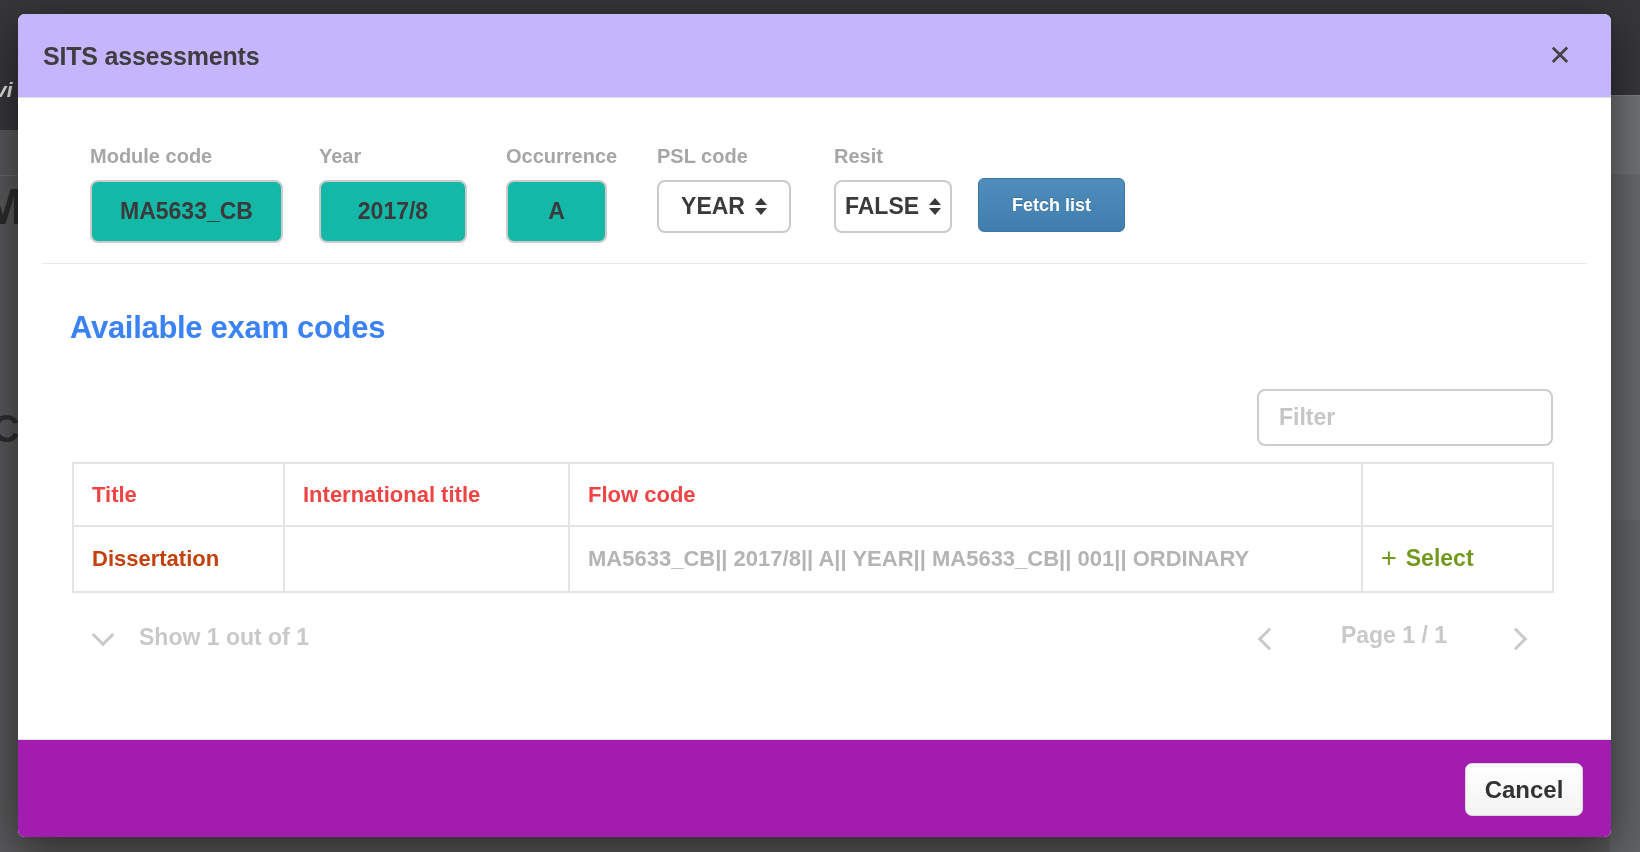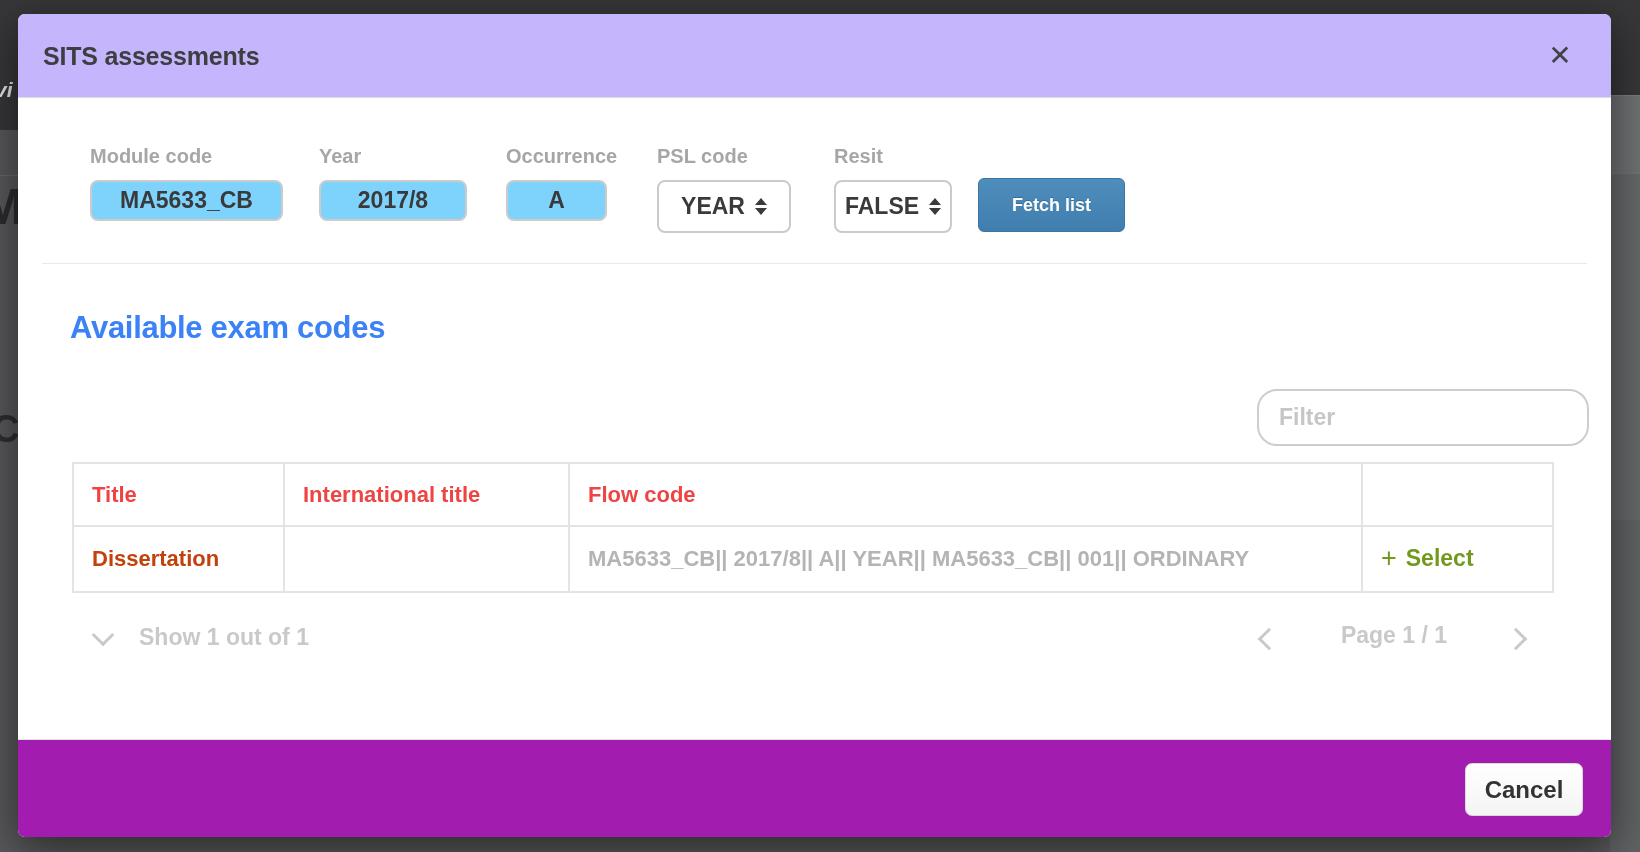--- a/index.html
+++ b/index.html
@@ -39,22 +39,22 @@
   .close-btn{
     position:absolute;right:34px;top:25px;width:34px;height:34px;
     font-size:28px;line-height:34px;text-align:center;color:#434345;
     cursor:pointer;background:none;border:none;padding:0;font-weight:400;
   }
 
   
   .field{position:absolute;}
   .field-label{font-size:20px;font-weight:700;color:#a6a6a6;display:block;margin-bottom:12px;}
   .tbox{
-    box-sizing:border-box;height:41px;border:2px solid #cbcbcb;border-radius:8px;
-    background:#7dd3fc;font-family:"Liberation Sans",sans-serif;
+    box-sizing:border-box;height:63px;border:2px solid #cbcbcb;border-radius:8px;
+    background:#14b8a6;font-family:"Liberation Sans",sans-serif;
     font-size:23px;font-weight:700;color:#3a3a3c;text-align:center;outline:none;
   }
   .selbox{
     box-sizing:border-box;height:53px;border:2px solid #cbcbcb;border-radius:8px;
     background:#fff;display:flex;align-items:center;justify-content:center;gap:10px;
     font-size:23px;font-weight:700;color:#3a3a3c;cursor:pointer;
   }
   .sel-arrows{display:flex;flex-direction:column;gap:3px;}
   .tri-up{width:0;height:0;border-left:6px solid transparent;border-right:6px solid transparent;border-bottom:7px solid #3a3a3c;}
   .tri-down{width:0;height:0;border-left:6px solid transparent;border-right:6px solid transparent;border-top:7px solid #3a3a3c;}
@@ -67,22 +67,22 @@
     text-shadow:0 -1px 0 rgba(0,0,0,0.2);
   }
   .form-divider{position:absolute;left:24px;top:249px;width:1545px;height:1px;background:#e9e9e9;}
 
   
   .section-heading{
     position:absolute;left:52px;top:296px;
     font-size:31px;font-weight:800;color:#3b82f6;letter-spacing:-0.3px;
   }
   .filter-input{
-    position:absolute;left:1239px;top:375px;width:332px;height:57px;
-    box-sizing:border-box;border:2px solid #cdcdcd;border-radius:20px;
+    position:absolute;left:1239px;top:375px;width:296px;height:57px;
+    box-sizing:border-box;border:2px solid #cdcdcd;border-radius:8px;
     padding:0 20px;font-family:"Liberation Sans",sans-serif;
     font-size:23px;font-weight:700;color:#3a3a3c;outline:none;
   }
   .filter-input::placeholder{color:#c6c6c6;opacity:1;}
 
   table.exam{
     position:absolute;left:54px;top:448px;width:1480px;
     border-collapse:collapse;table-layout:fixed;
   }
   table.exam th,table.exam td{

